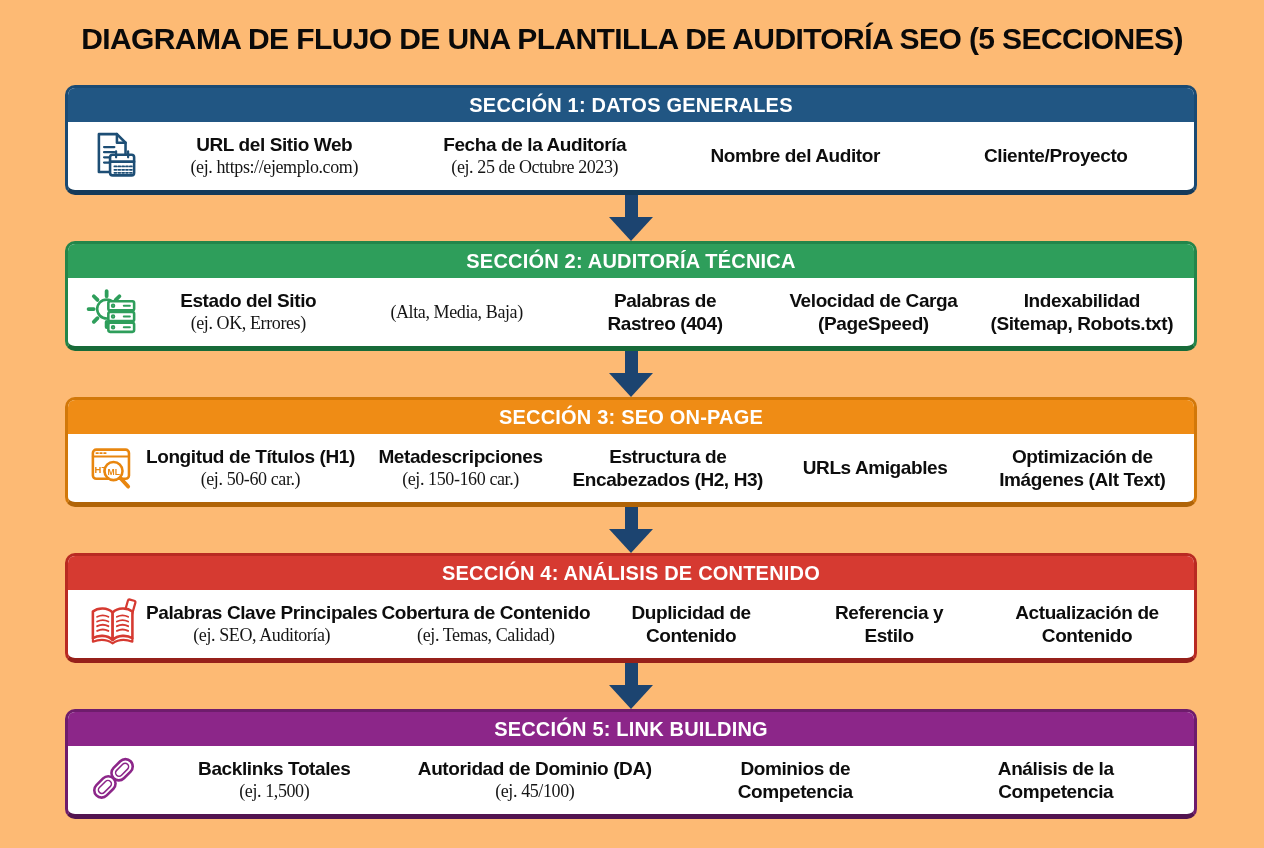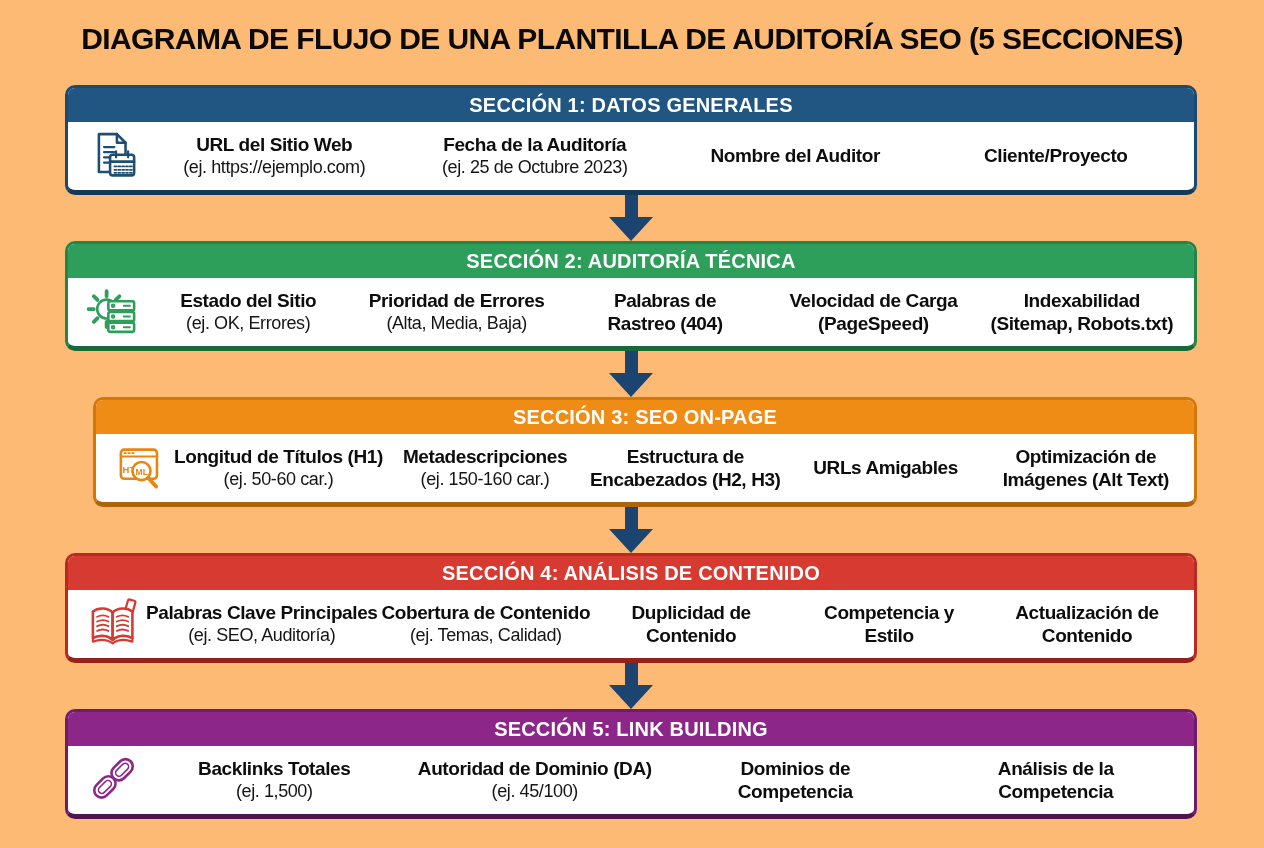--- a/index.html
+++ b/index.html
@@ -30,21 +30,21 @@
   .sec-icon { width:62px; flex:0 0 62px; display:flex; align-items:center; justify-content:center; }
   .sec-icon svg { width:55px; height:55px; }
   .items { flex:1; display:flex; align-items:stretch;text-align:right; }
   .item {
     flex:1; display:flex; flex-direction:column; justify-content:center;
     padding:0 2px; color:#0d0d0d;
   }
   .line { display:flex; justify-content:center; }
   .line > span { white-space:nowrap; letter-spacing:-0.4px; }
   .item-title .line > span { font-weight:bold; font-size:19px; line-height:1.22; }
-  .item-sub   .line > span { font-weight:normal; font-size:18px; line-height:1.24; color:#151515; }
+  .item-sub   .line > span { font-weight:normal; font-size:18px; line-height:1.24; color:#151515;font-family:Liberation Serif, serif; }
   .arrow { height:46px; display:flex; flex-direction:column; align-items:center; }
   .arrow-bar  { width:13px; height:22px; background:var(--ac); }
   .arrow-head {
     width:0; height:0;
     border-left:22px solid transparent; border-right:22px solid transparent;
     border-top:24px solid var(--ac);
   }
 </style>
 </head>
 <body>
@@ -143,25 +143,20 @@
                 </div>
               </div>
     <div class="item-sub">
                 <div class="line">
                   <span>(ej. OK, Errores)</span>
                 </div>
               </div>
   </div>
 
   <div class="item">
-    <div class="item-title">
-                <div class="line">
-                  <span>Prioridad de Errores</span>
-                </div>
-              </div>
     <div class="item-sub">
                 <div class="line">
                   <span>(Alta, Media, Baja)</span>
                 </div>
               </div>
   </div>
 
   <div class="item">
     <div class="item-title">
                 <div class="line">
@@ -199,21 +194,21 @@
   </div>
 </div>
     </div>
   </section>
 
   <div class="arrow">
     <div class="arrow-bar"></div>
     <div class="arrow-head"></div>
   </div>
 
-  <section class="sec" style="--hc: #ef8c15; --bc: #d27809; border-bottom-color: rgb(176, 100, 8); margin-left: 28px;">
+  <section class="sec" style="--hc: #ef8c15; --bc: #d27809; border-bottom-color: rgb(176, 100, 8);">
     <div class="sec-header">SECCIÓN 3: SEO ON-PAGE</div>
     <div class="sec-body">
       <span class="sec-icon" style="color: rgb(232, 134, 15);">
             <svg viewBox="0 0 64 64" fill="none" stroke="currentColor" stroke-width="3" stroke-linecap="round" stroke-linejoin="round">
     <rect x="8" y="10" width="42" height="34" rx="4"></rect>
     <path d="M8 18 h42" stroke-width="2.4"></path>
     <path d="M12 14 h2 M16.5 14 h2 M21 14 h2" stroke-width="2"></path>
     <text x="10" y="37" font-size="11" font-weight="bold" fill="currentColor" stroke="none" font-family="Liberation Sans, sans-serif">HT</text>
     <circle cx="32" cy="35" r="10.5" fill="#ffffff"></circle>
     <text x="25" y="39" font-size="10" font-weight="bold" fill="currentColor" stroke="none" font-family="Liberation Sans, sans-serif">ML</text>
@@ -339,21 +334,21 @@
                 <div class="line">
                   <span>Contenido</span>
                 </div>
               </div>
 
   </div>
 
   <div class="item">
     <div class="item-title">
                 <div class="line">
-                  <span>Competencia y</span>
+                  <span>Referencia y</span>
                 </div>
                 <div class="line">
                   <span>Estilo</span>
                 </div>
               </div>
 
   </div>
 
   <div class="item">
     <div class="item-title">

